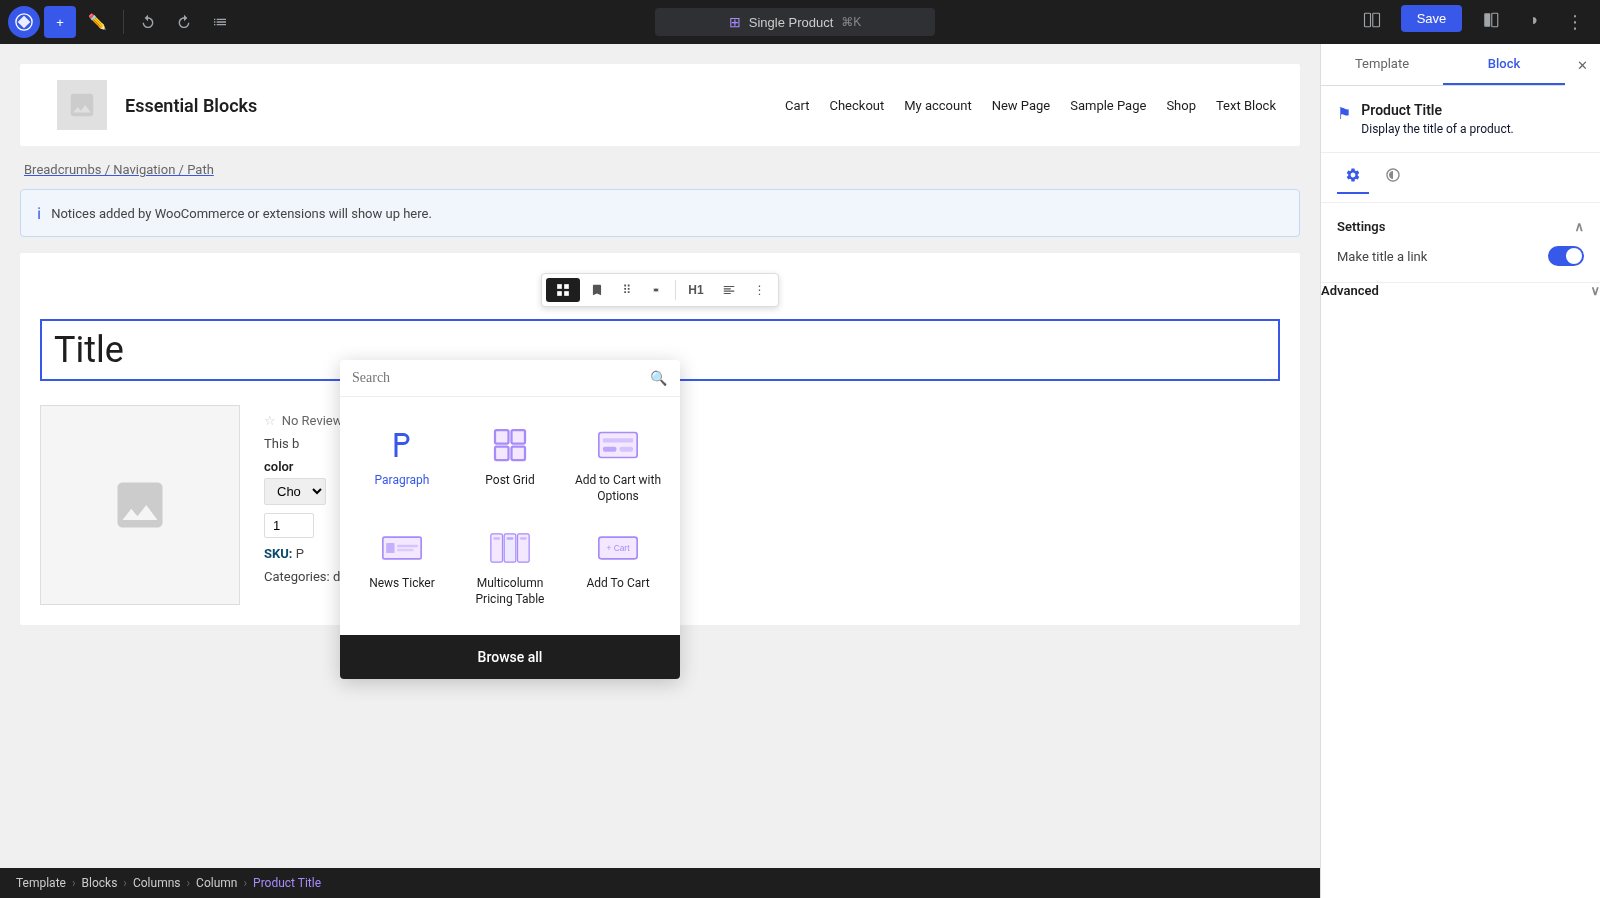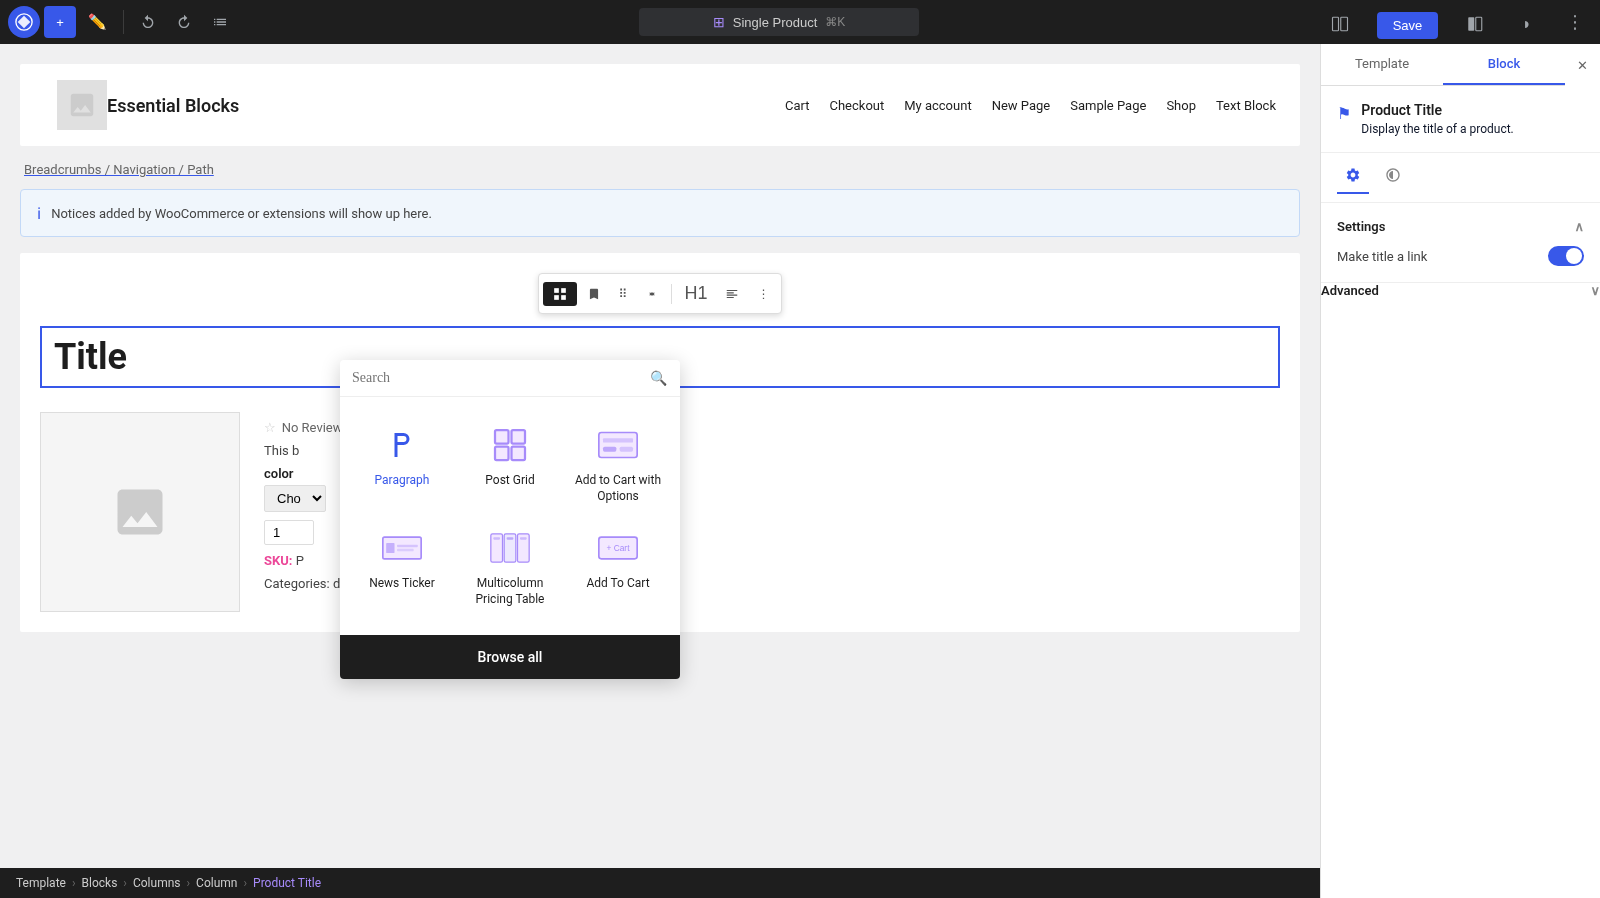--- a/index.html
+++ b/index.html
@@ -11,33 +11,33 @@
     }
     .wp-logo { width: 32px; height: 32px; background: #3858e9; border-radius: 50%; display: flex; align-items: center; justify-content: center; cursor: pointer; flex-shrink: 0; }
     .wp-logo svg { width: 18px; height: 18px; fill: white; }
     .toolbar-btn { background: none; border: none; color: #a0a5aa; cursor: pointer; padding: 6px 8px; border-radius: 4px; font-size: 13px; display: flex; align-items: center; justify-content: center; }
     .toolbar-btn.add-btn { background: #3858e9; color: white; width: 32px; height: 32px; border-radius: 4px; padding: 0; }
     .toolbar-separator { width: 1px; height: 24px; background: #3c3c3c; margin: 0 4px; }
     .page-title-area { flex: 1; display: flex; justify-content: center; }
     .page-title-btn { background: #2f3033; border: none; color: #ccc; padding: 6px 16px; border-radius: 4px; cursor: pointer; display: flex; align-items: center; gap: 8px; font-size: 13px; min-width: 280px; justify-content: center; }
     .page-title-btn .product-icon { color: #a78bfa; font-size: 14px; }
     .page-title-shortcut { color: #888; font-size: 12px; }
-    .toolbar-right { display: flex; align-items: flex-end; gap: 20px; }
+    .toolbar-right { display: flex; align-items: flex-start; gap: 12px; }
     .save-btn { background: #3858e9; color: white; border: none; padding: 6px 16px; border-radius: 4px; cursor: pointer; font-size: 13px; font-weight: 500; }
     .view-btn { background: none; border: none; color: #a0a5aa; cursor: pointer; padding: 6px 8px; border-radius: 4px; font-size: 13px; display: flex; align-items: center; }
 
     
     .main-layout { display: flex; margin-top: 44px; height: calc(100vh - 44px); }
 
     
     .content-area { flex: 1; overflow-y: auto; background: #f0f0f1; padding: 20px; }
 
     
     .site-header { background: white; padding: 16px 24px; display: flex; align-items: center; justify-content: space-between; margin-bottom: 16px; border-radius: 2px; }
-    .site-logo-area { display: flex; align-items: center; gap: 0; padding-left: 13px; }
+    .site-logo-area { display: flex; align-items: center; gap: 18px; padding-left: 13px; }
     .logo-placeholder { width: 50px; height: 50px; background: #e0e0e0; display: flex; align-items: center; justify-content: center; }
     .logo-placeholder svg { color: #999; }
     .site-name { font-size: 18px; font-weight: 600; }
     .site-nav { display: flex; gap: 20px; }
     .site-nav a { text-decoration: none; color: #1e1e1e; font-size: 13px; }
 
     
     .breadcrumbs { font-size: 13px; color: #3858e9; text-decoration: underline; margin-bottom: 12px; padding: 0 4px; }
     .breadcrumbs span { color: #666; text-decoration: none; }
 
@@ -52,31 +52,31 @@
     .product-image-placeholder svg { width: 60px; height: 60px; color: #ccc; }
 
     
     .block-toolbar { display: flex; align-items: center; background: white; border: 1px solid #ddd; border-radius: 4px; padding: 4px; gap: 2px; position: absolute; top: -8px; left: 50%; transform: translateX(-50%); box-shadow: 0 2px 6px rgba(0,0,0,0.15); z-index: 50; }
     .bt-btn { background: none; border: none; cursor: pointer; padding: 5px 8px; border-radius: 3px; color: #555; font-size: 12px; display: flex; align-items: center; }
     .bt-btn.active { background: #e8e8e8; }
     .bt-separator { width: 1px; height: 20px; background: #ddd; margin: 0 2px; }
 
     
     .title-block-wrapper { position: relative; padding: 8px 0; }
-    .title-block { border: 2px solid #3858e9; padding: 8px 12px; font-size: 36px; font-weight: 700; position: relative; }
+    .title-block { border: 2px solid #3858e9; padding: 8px 12px; font-size: 36px; font-weight: 400; position: relative; }
     .title-block-plus { position: absolute; bottom: -12px; left: 50%; transform: translateX(-50%); background: #3858e9; color: white; border: none; width: 24px; height: 24px; border-radius: 50%; cursor: pointer; font-size: 16px; display: flex; align-items: center; justify-content: center; z-index: 10; }
 
     .reviews-row { display: flex; align-items: center; gap: 6px; margin: 8px 0; color: #666; font-size: 13px; }
     .star { color: #ccc; }
     .desc-text { color: #444; font-size: 13px; margin: 6px 0; }
     .color-label { font-size: 13px; font-weight: 600; margin: 8px 0 4px; }
     .color-select { border: 1px solid #ddd; padding: 4px 8px; font-size: 13px; border-radius: 2px; }
     .qty-input { border: 1px solid #ddd; padding: 4px 8px; font-size: 13px; width: 50px; border-radius: 2px; }
     .sku-row { font-size: 13px; color: #444; margin: 8px 0; }
-    .sku-row strong { color: #ec4899; }
+    .sku-row strong { color: #0c4a6e; }
     .categories-row { font-size: 13px; color: #444; }
 
     
     .block-inserter { position: absolute; top: 360px; left: 340px; width: 340px; background: white; border-radius: 4px; box-shadow: 0 4px 20px rgba(0,0,0,0.2); z-index: 200; overflow: hidden; }
     .inserter-search { display: flex; align-items: center; padding: 10px 12px; border-bottom: 1px solid #eee; gap: 8px; }
     .inserter-search input { flex: 1; border: none; outline: none; font-size: 14px; color: #444; background: none; font-family: Liberation Serif, serif; }
     .inserter-search .search-icon { color: #888; font-size: 14px; }
     .inserter-grid { display: grid; grid-template-columns: repeat(3, 1fr); gap: 0; padding: 16px 8px; }
     .inserter-item { display: flex; flex-direction: column; align-items: center; padding: 12px 8px; border-radius: 4px; cursor: pointer; gap: 8px; }
     .inserter-item .item-icon { width: 40px; height: 40px; display: flex; align-items: center; justify-content: center; font-size: 20px; }
@@ -229,21 +229,21 @@
                 </svg>
             </button>
             <button class="bt-btn" style="cursor:grab;">⠿</button>
             <button class="bt-btn">
               <svg width="14" height="14" viewBox="0 0 24 24" fill="#555">
                   <path d="M7 14l5-5 5 5z"></path>
                   <path d="M7 10l5 5 5-5z"></path>
                 </svg>
             </button>
             <div class="bt-separator"></div>
-            <button class="bt-btn" style="font-weight:400; font-size:18px;">H1</button>
+            <button class="bt-btn" style="font-weight:700; font-size:12px;">H1</button>
             <button class="bt-btn">
               <svg width="14" height="14" viewBox="0 0 24 24" fill="#555">
                   <path d="M3 5h18v2H3V5zm0 4h12v2H3V9zm0 4h18v2H3v-2zm0 4h12v2H3v-2z"></path>
                 </svg>
             </button>
             <button class="bt-btn">⋮</button>
           </div>
         </div>
 
         <div class="title-block-wrapper">

